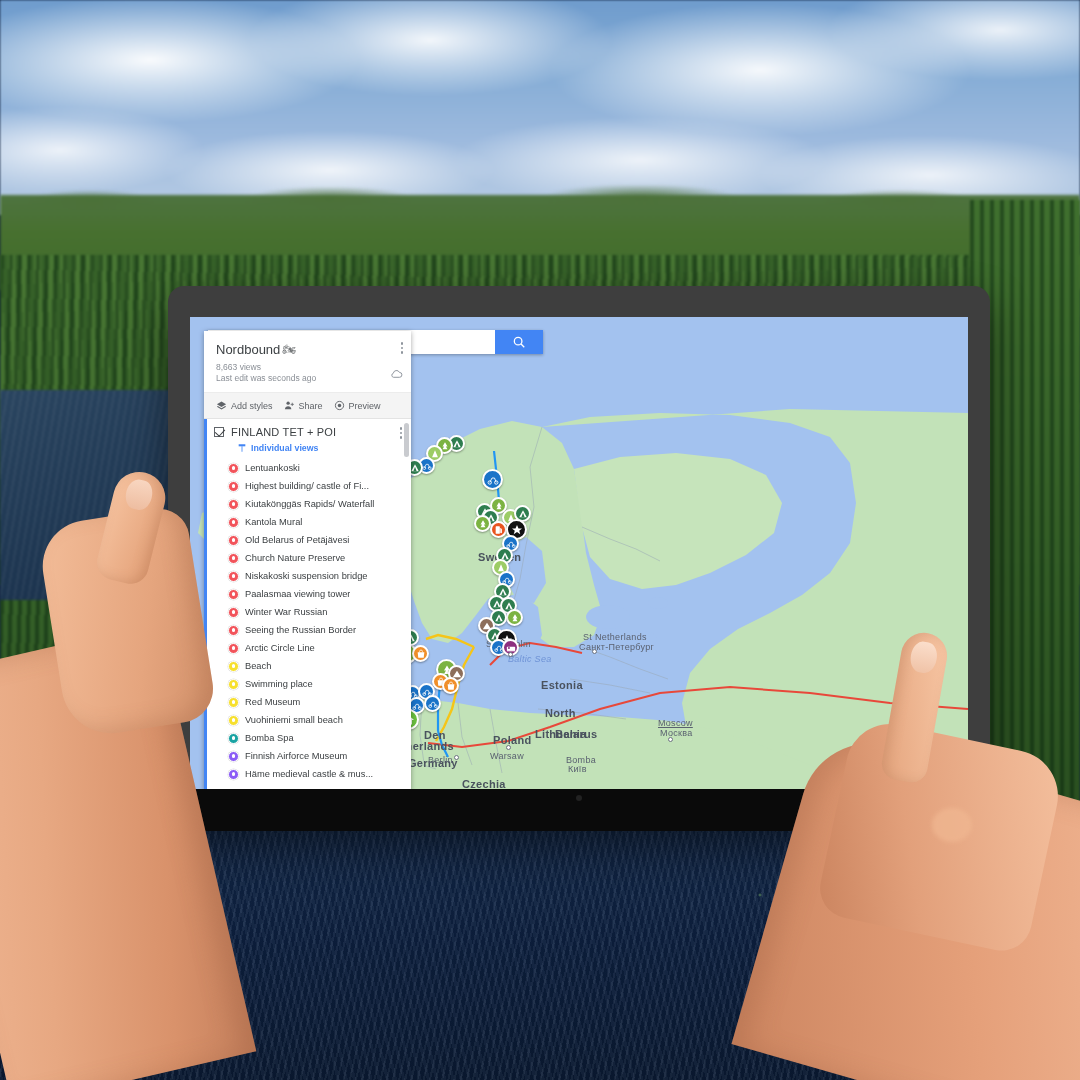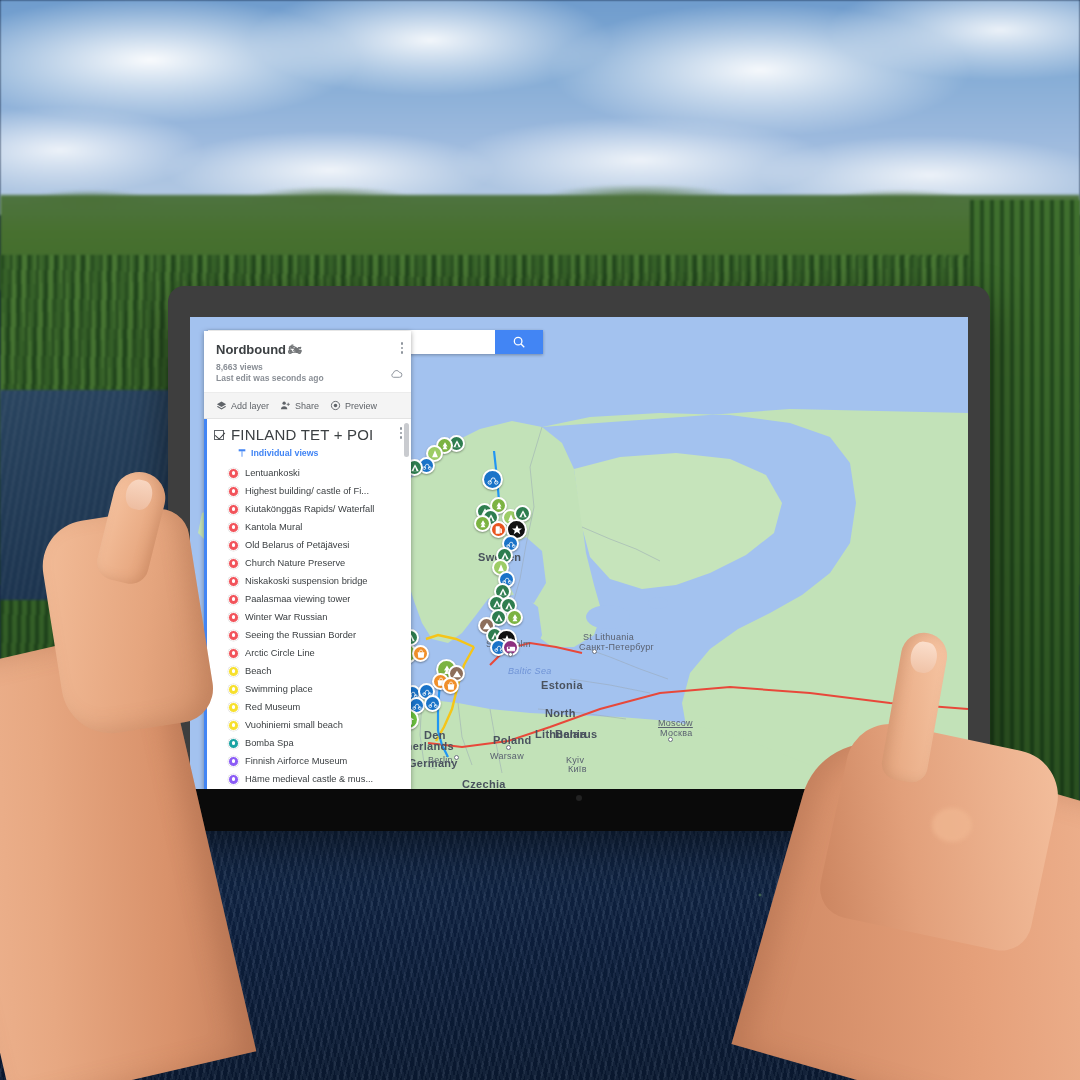--- a/index.html
+++ b/index.html
@@ -146,21 +146,21 @@
     border-right:1px solid #e6e6e6; cursor:pointer; }
   .tbtn:last-child{border-right:none;}
   .tbtn svg{ width:12px;height:12px; }
 
   
   #panel{
     position:absolute; left:14px; top:14px; width:207px; height:460px;
     background:#fff; box-shadow:0 1px 5px rgba(0,0,0,.35);
     display:flex; flex-direction:column; overflow:hidden;
   }
-  #panel-head{ padding:11px 25px 9px 12px; position:relative;font-weight:bold; }
+  #panel-head{ padding:11px 25px 9px 12px; position:relative; }
   #title{ font-size:13px; color:#3c4043; display:flex; align-items:center; gap:2px;}
   #title .bikeglyph{ font-size:11px; opacity:.72; letter-spacing:-1px;}
   #views{ font-size:8.5px; color:#8a8f96; margin-top:5px; }
   #lastedit{ font-size:8.5px; color:#8a8f96; margin-top:1px; }
   #kebab-top{ position:absolute; right:8px; top:11px; cursor:pointer; }
   #cloud{ position:absolute; right:8px; bottom:9px; }
   .dots{ display:flex; flex-direction:column; gap:2px; align-items:center;}
   .dots i{ width:2.5px;height:2.5px;border-radius:50%;background:#8e949c; display:block;}
 
   #actions{
@@ -170,21 +170,21 @@
   }
   .act{ display:flex; align-items:center; gap:4px; font-size:9px; color:#5f6368; cursor:pointer;}
   .act svg{ width:11px;height:11px; fill:#5f6368;}
 
   #layer{ position:relative; flex:1; overflow:hidden; }
   #layer-accent{ position:absolute; left:0; top:0; width:3px; height:100%; background:#4285f4;}
   #layer-head{ display:flex; align-items:center; padding:7px 8px 5px 10px; position:relative;}
   .chk{ width:10px;height:10px; border:1.3px solid #5f6368; margin-right:7px; position:relative; flex:none;}
   .chk:after{ content:''; position:absolute; left:1.5px; top:-1px; width:5px;height:8px;
     border:solid #3c4043; border-width:0 1.4px 1.4px 0; transform:rotate(42deg);}
-  #layer-name{ font-size:15px; color:#3c4043; letter-spacing:.2px;}
+  #layer-name{ font-size:11px; color:#3c4043; letter-spacing:.2px;}
   #kebab-layer{ position:absolute; right:9px; top:8px; cursor:pointer;}
   #styles{ display:flex; align-items:center; gap:4px; padding:0 0 6px 33px; cursor:pointer;}
   #styles svg{width:10px;height:10px;fill:#4285f4;}
   #styles span{ font-size:8.8px; color:#4285f4; font-weight:bold;}
 
   #places{ padding-left:24px; padding-right:6px; }
   .place{ display:flex; align-items:center; gap:6px; height:18px; cursor:pointer;}
   .pin{ width:11px;height:11px;border-radius:50%; border:1.5px solid #fff; flex:none;
         display:flex;align-items:center;justify-content:center; box-shadow:0 0 0 .5px rgba(0,0,0,.12);}
   .pin i{ width:3.5px;height:3.5px;border-radius:50%;background:#fff;display:block;}
@@ -330,45 +330,45 @@
         <path d="M214 318 L200 330 L184 348 L172 368 L160 392 L150 414 L142 436" stroke="#f5c518" stroke-width="2.4" fill="none"></path>
         <path d="M248 414 L248 390 L250 366 L252 344" stroke="#2196f3" stroke-width="2.2" fill="none"></path>
         <path d="M312 306 L312 284 L310 262" stroke="#2196f3" stroke-width="2.2" fill="none"></path>
         <path d="M310 196 L308 172 L306 152 L304 134" stroke="#2196f3" stroke-width="2.2" fill="none"></path>
         <path d="M248 414 L252 428 L258 440" stroke="#2196f3" stroke-width="2.2" fill="none"></path>
       </svg>
 
       <div id="map-labels">
           <div class="maplabel sea-label" style="left: 165px; top: 146px;">Norwegian Sea</div>
           <div class="maplabel sea-label" style="left: 180px; top: 366px;">North Sea</div>
-          <div class="maplabel sea-label" style="left: 318px; top: 349px; font-style: italic;">Baltic Sea</div>
+          <div class="maplabel sea-label" style="left: 318px; top: 337px; font-style: italic;">Baltic Sea</div>
           <div class="maplabel country" style="left: 21px; top: 224px;">Iceland</div>
           <div class="maplabel country" style="left: 288px; top: 234px;">Sweden</div>
           <div class="maplabel country" style="left: 90px; top: 416px;">Ireland</div>
           <div class="maplabel country" style="left: 126px; top: 382px;">United</div>
           <div class="maplabel country" style="left: 122px; top: 395px;">Kingdom</div>
           <div class="maplabel country" style="left: 197px; top: 423px;">Netherlands</div>
           <div class="maplabel country" style="left: 218px; top: 440px;">Germany</div>
           <div class="maplabel country" style="left: 303px; top: 417px;">Poland</div>
           <div class="maplabel country" style="left: 365px; top: 411px;">Belarus</div>
           <div class="maplabel country" style="left: 272px; top: 461px;">Czechia</div>
           <div class="maplabel country" style="left: 351px; top: 362px;">Estonia</div>
           <div class="maplabel country" style="left: 355px; top: 390px;">North</div>
           <div class="maplabel country" style="left: 345px; top: 411px;">Lithuania</div>
           <div class="maplabel country" style="left: 234px; top: 412px;">Den</div>
-          <div class="maplabel city" style="left: 393px; top: 315px;">St Lithuania</div>
+          <div class="maplabel city" style="left: 393px; top: 315px;">St Netherlands</div>
           <div class="maplabel city" style="left: 389px; top: 325px;">Санкт-Петербург</div>
           <div class="maplabel city" style="left: 468px; top: 401px; text-decoration: underline;">Moscow</div>
           <div class="maplabel city" style="left: 470px; top: 411px;">Москва</div>
           <div class="maplabel city" style="left: 296px; top: 322px;">Stockholm</div>
           <div class="maplabel city" style="left: 149px; top: 444px;">London</div>
           <div class="maplabel city" style="left: 166px; top: 469px;">Paris</div>
           <div class="maplabel city" style="left: 238px; top: 438px;">Berlin</div>
           <div class="maplabel city" style="left: 300px; top: 434px;">Warsaw</div>
-          <div class="maplabel city" style="left: 376px; top: 438px;">Kyiv</div>
+          <div class="maplabel city" style="left: 376px; top: 438px;">Bomba</div>
           <div class="maplabel city" style="left: 378px; top: 447px;">Київ</div>
         </div>
       <div id="map-markers">
           <div class="mk big" style="left: 292px; top: 152px; background: rgb(26, 115, 200);">
             <svg viewBox="0 0 24 24">
               <circle cx="5.5" cy="17" r="3.4" fill="none" stroke="#fff" stroke-width="1.8"></circle>
               <circle cx="18.5" cy="17" r="3.4" fill="none" stroke="#fff" stroke-width="1.8"></circle>
               <path d="M5.5 17 L10 8 L15 8 L18.5 17" fill="none" stroke="#fff" stroke-width="1.8"></path>
             </svg>
           </div>
@@ -1004,21 +1004,21 @@
           </svg>
         </div>
       </div>
 
       <div id="actions">
         <div class="act">
           <svg viewBox="0 0 24 24">
             <path d="M12 3 L22 9 L12 15 L2 9 Z"></path>
               <path d="M4 13 L12 18 L20 13 L22 14.5 L12 20.5 L2 14.5 Z"></path>
           </svg>
-          <span>Add layer</span>
+          <span>Add styles</span>
         </div>
         <div class="act">
           <svg viewBox="0 0 24 24">
             <circle cx="9" cy="7" r="3.6"></circle>
               <path d="M2 20c0-4 3.4-6.4 7-6.4s7 2.4 7 6.4z"></path>
             <path d="M18 6v7M14.5 9.5h7" stroke="#5f6368" stroke-width="1.8"></path>
           </svg>
           <span>Share</span>
         </div>
         <div class="act">

